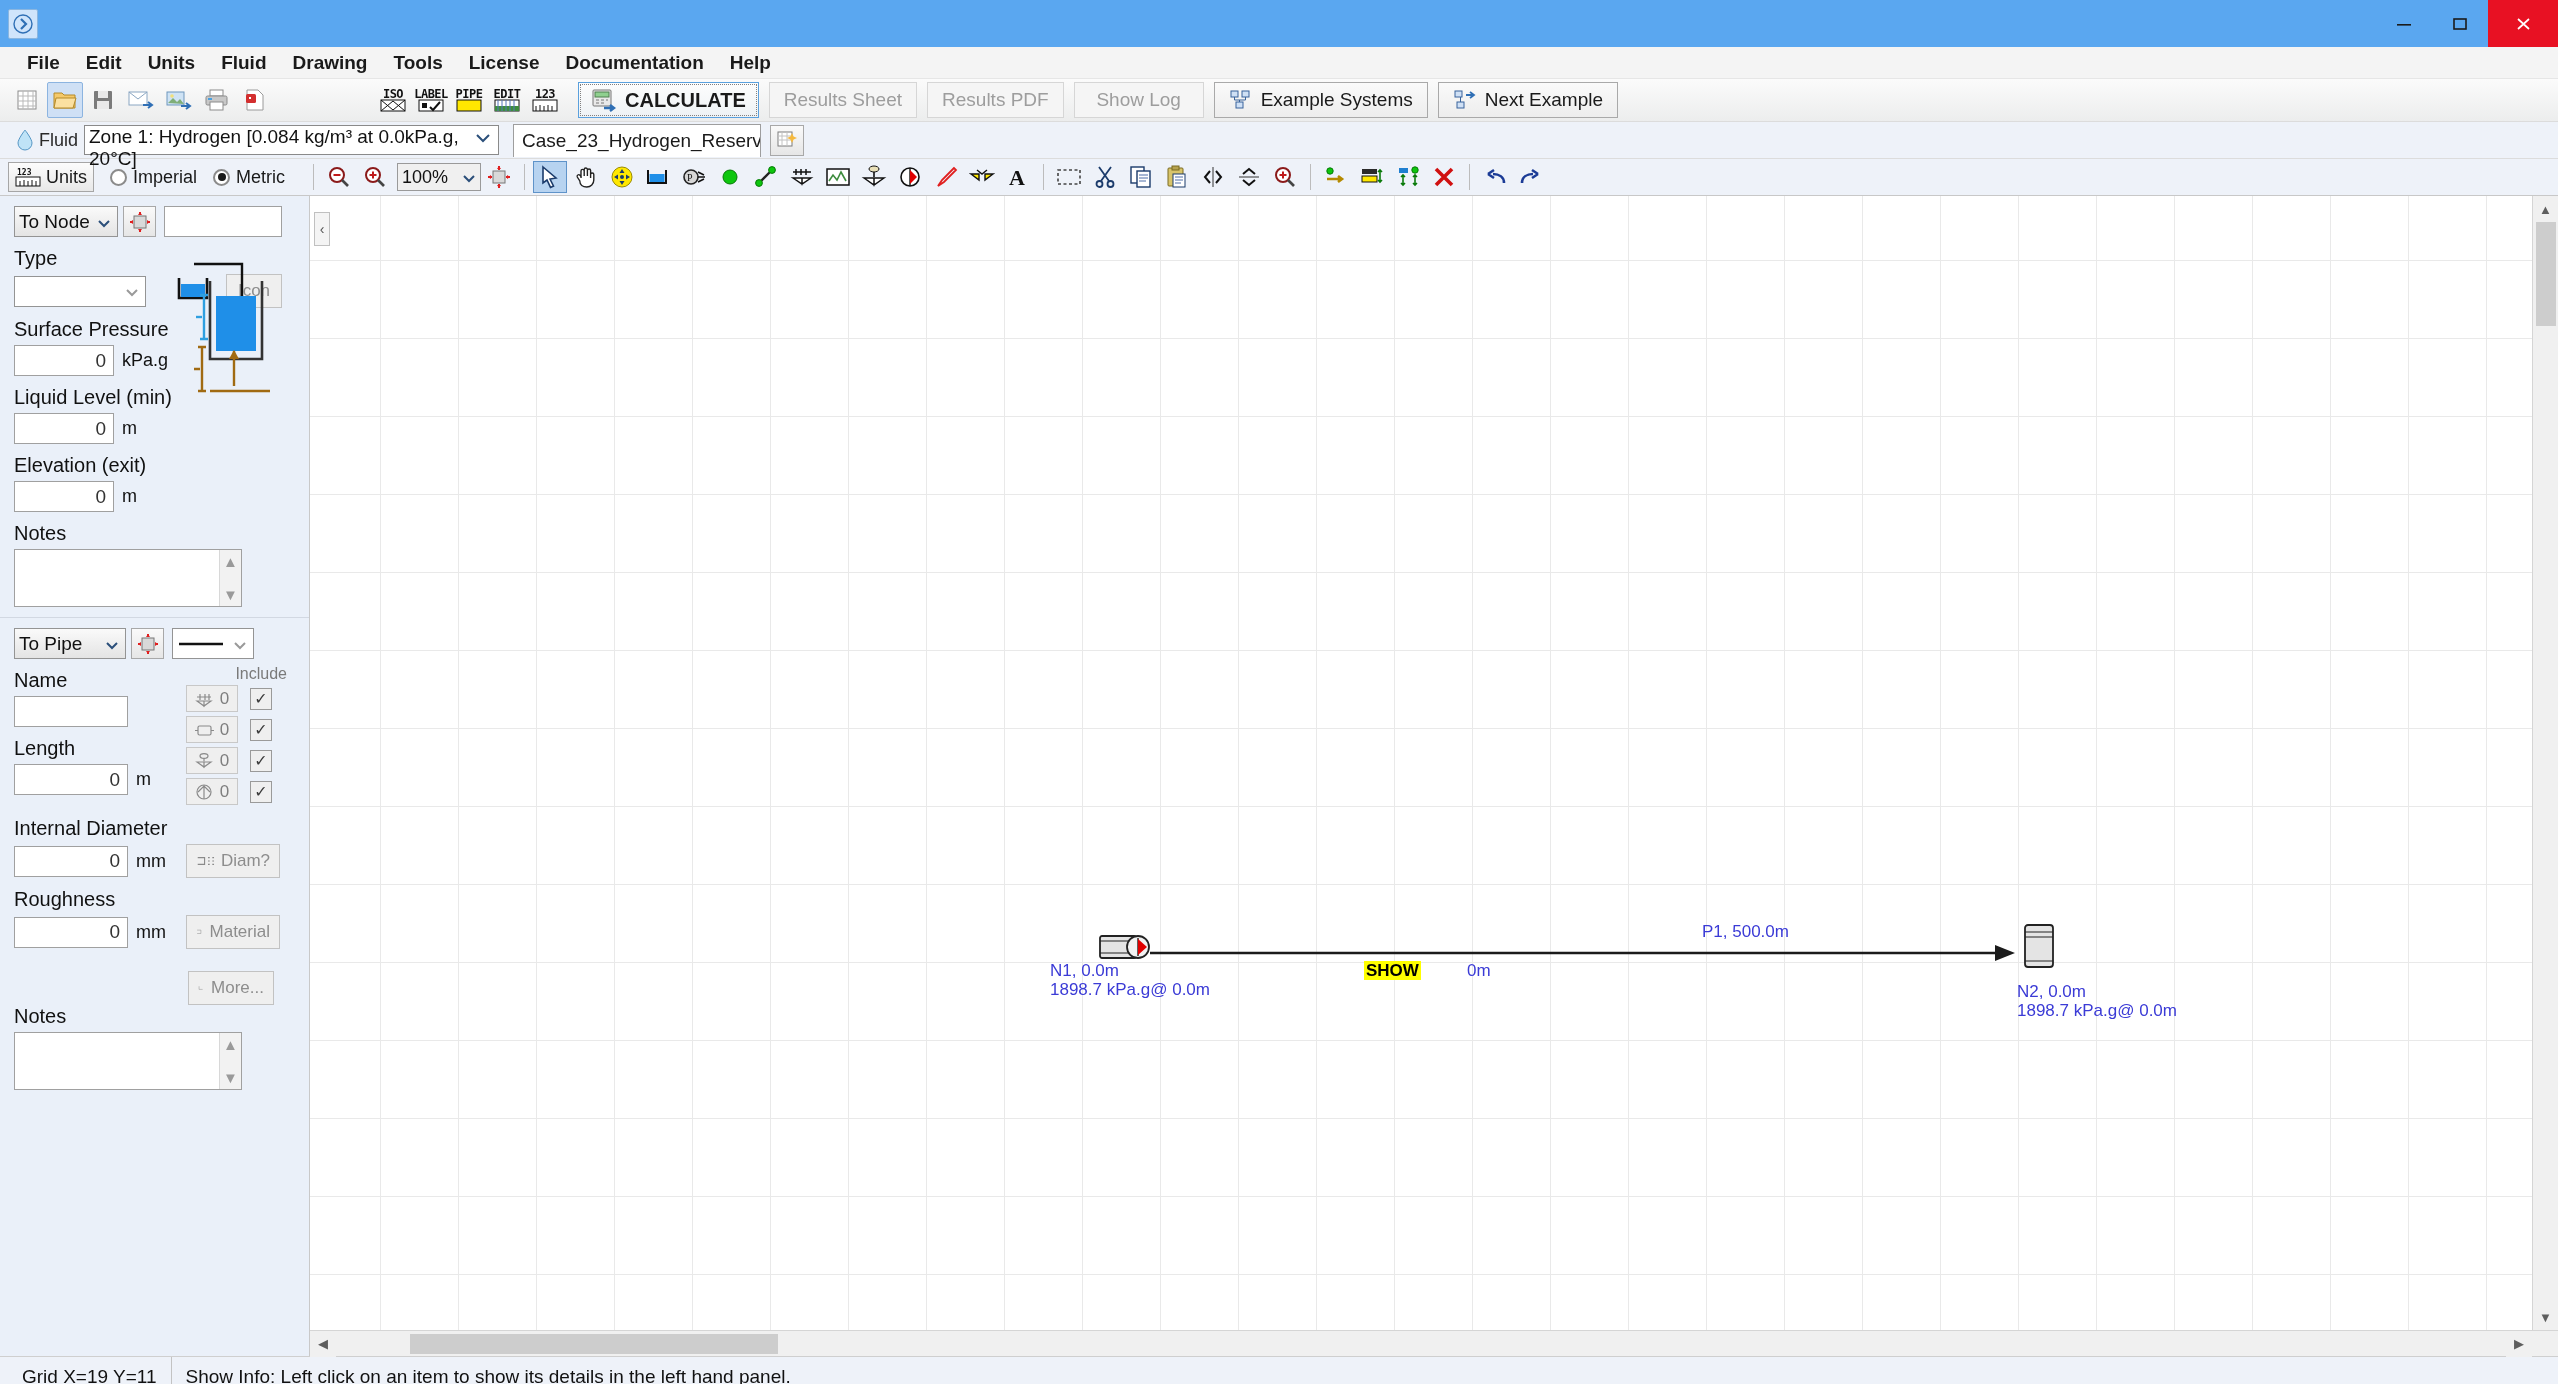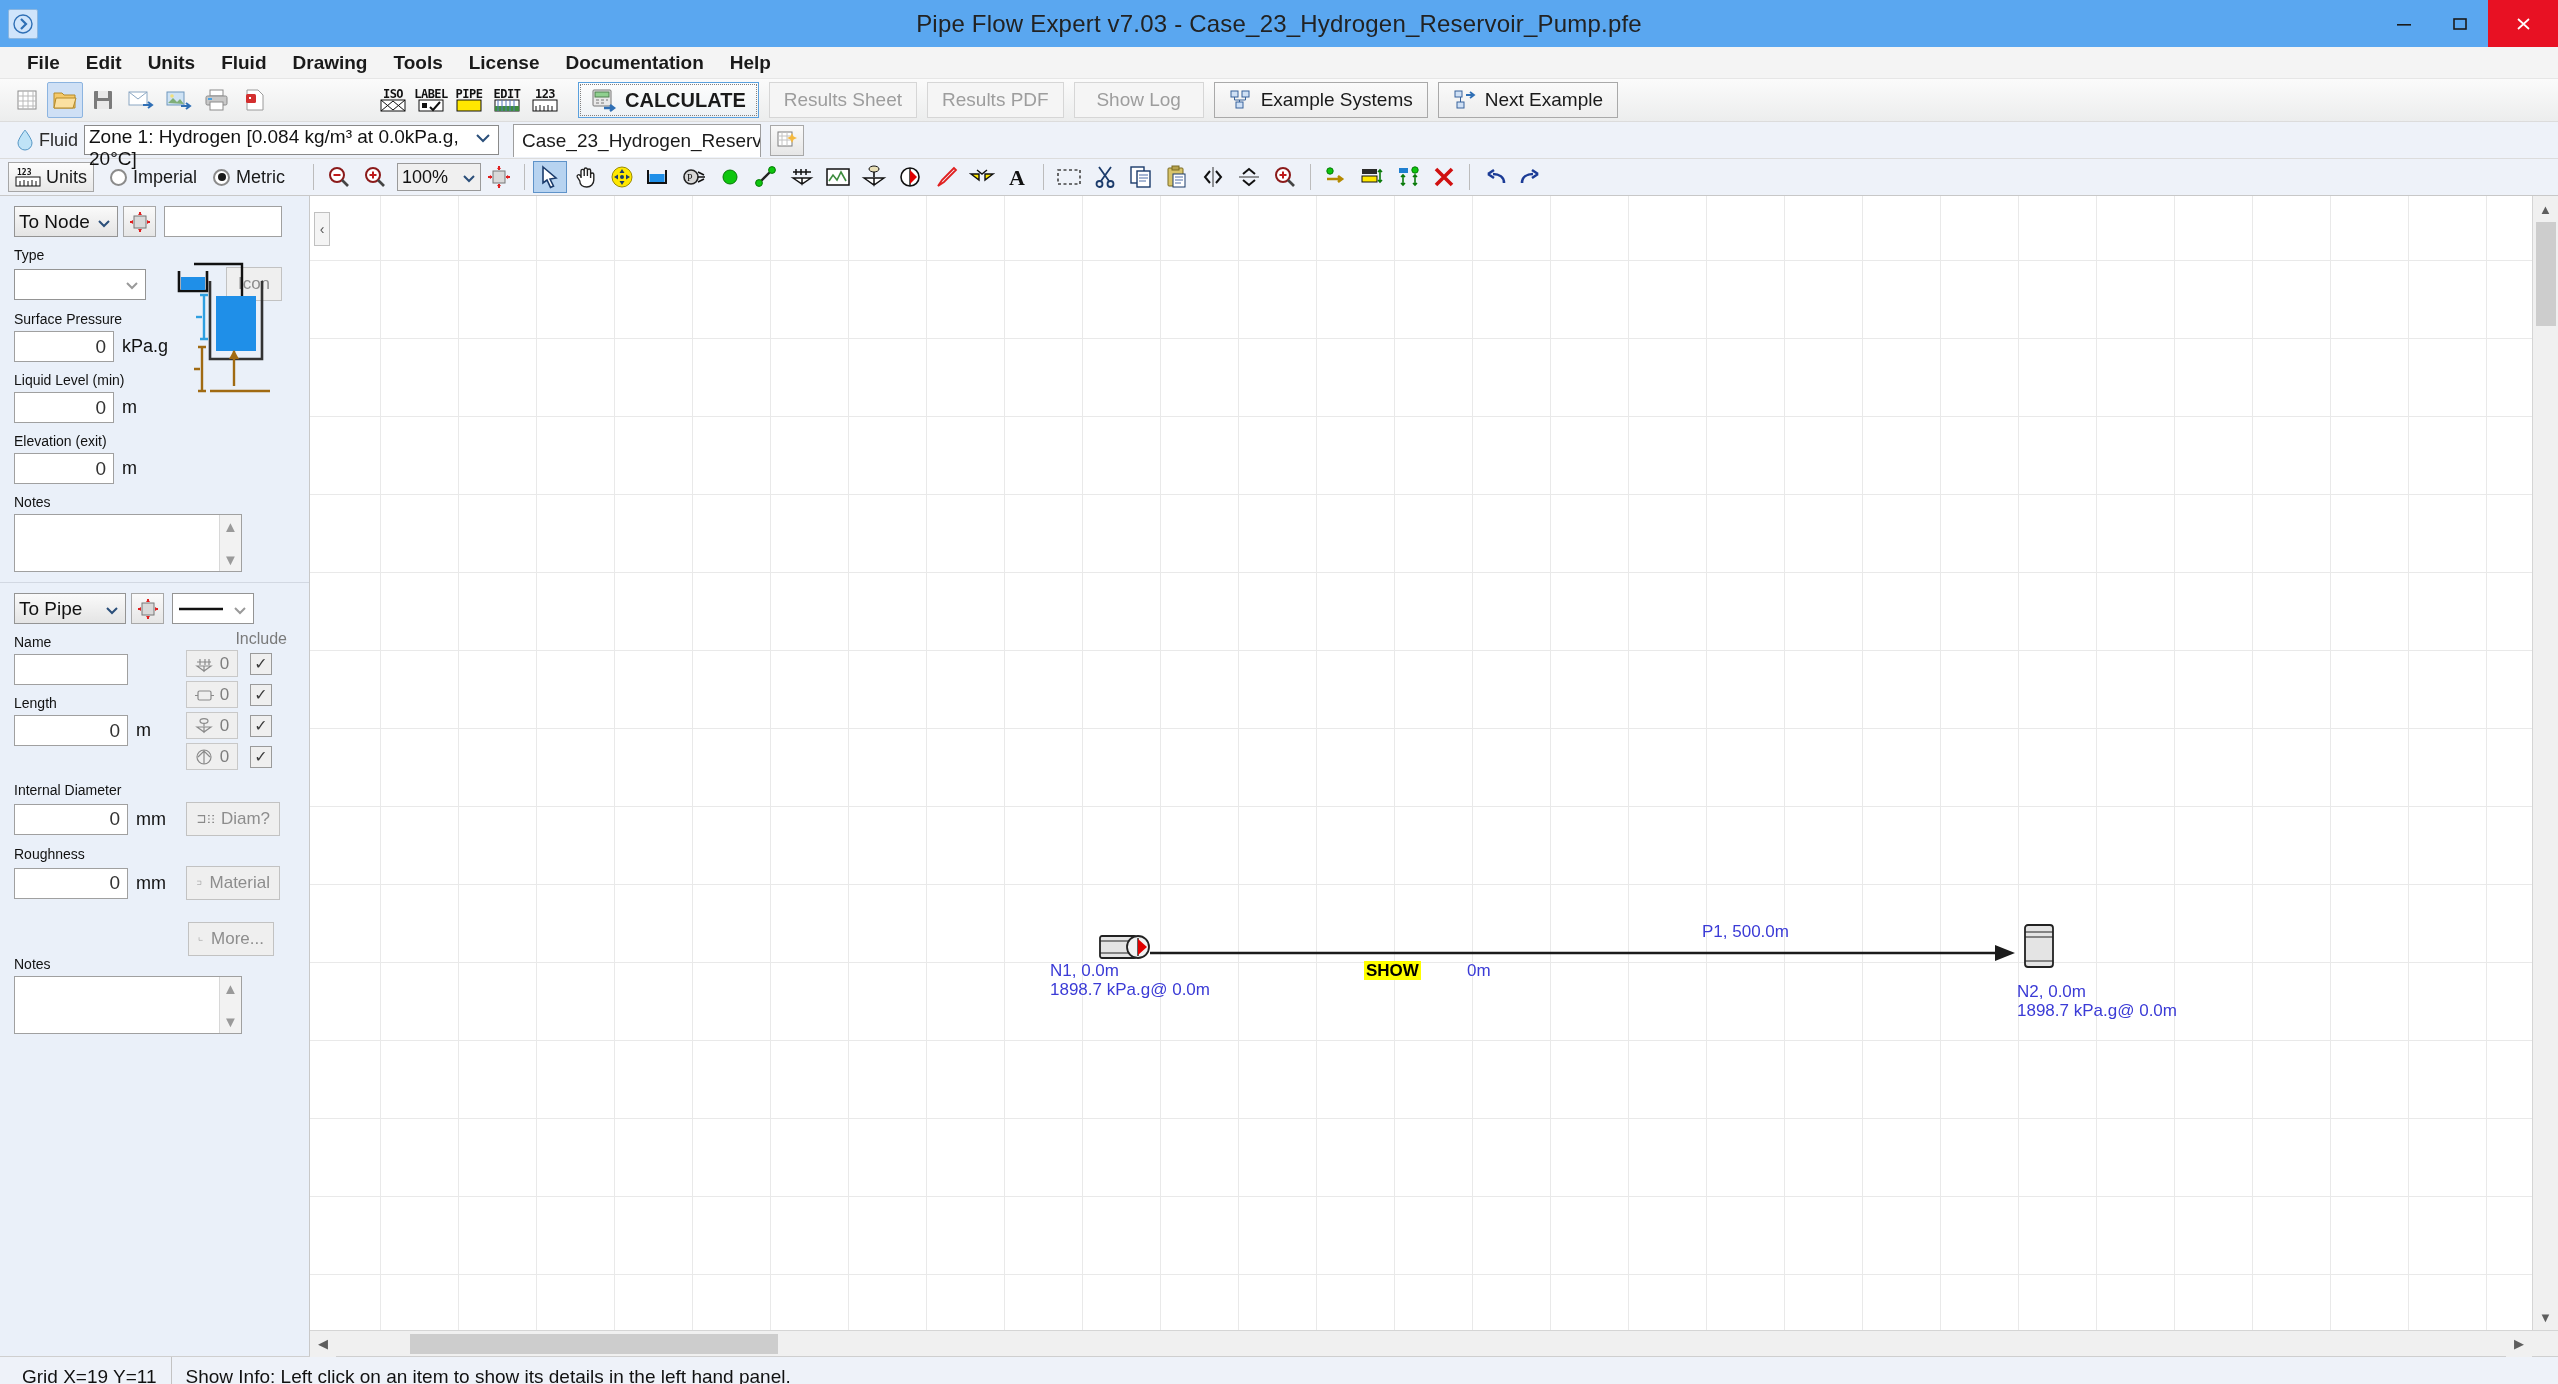--- a/index.html
+++ b/index.html
@@ -136,21 +136,21 @@
   
   .main { display:flex; height:1160px; }
 
   .sidebar {
     width:310px; background:#eaf0f9; border-right:1px solid #c9c9c9;
     position:relative; padding:10px 0 0 0; flex:0 0 310px;
   }
   .panel-sep { height:1px; background:#d2d8e2; margin:10px 0 10px 0; }
 
   .row { display:flex; align-items:center; padding:0 8px; }
-  .lbl { font-size:14px; color:#111; margin:10px 0 4px 14px; }
+  .lbl { font-size:20px; color:#111; margin:10px 0 4px 14px; }
   .combo {
     height:31px; background:linear-gradient(#fafafa,#e4e4e4); border:1px solid #949494;
     display:flex; align-items:center; padding:0 4px; font-size:19px; color:#111;
     position:relative;
   }
   .combo.white { background:#fff; }
   .combo .cv { position:absolute; right:7px; }
   .tgt-btn {
     width:33px; height:31px; margin-left:5px; border:1px solid #a8a8a8;
     background:linear-gradient(#fafafa,#e6e6e6);
@@ -242,21 +242,20 @@
 </head>
 <body>
 
 <div class="titlebar">
   <div class="app-icon">
     <svg width="20" height="20" viewBox="0 0 20 20">
         <circle cx="10" cy="10" r="9" fill="none" stroke="#2f6fb5" stroke-width="1.4"></circle>
         <path d="M8 5 L13 10 L8 15" fill="none" stroke="#2f6fb5" stroke-width="2.2"></path>
       </svg>
   </div>
-  <div class="title-text">Pipe Flow Expert v7.03 - Case_23_Hydrogen_Reservoir_Pump.pfe</div>
   <div class="win-btns">
     <div class="win-btn">
       <svg width="22" height="12" viewBox="0 0 22 12">
           <rect x="4" y="6" width="14" height="1.6" fill="#1b1b1b"></rect>
         </svg>
     </div>
     <div class="win-btn">
       <svg width="22" height="16" viewBox="0 0 22 16">
           <rect x="5" y="3" width="12" height="10" fill="none" stroke="#1b1b1b" stroke-width="1.6"></rect>
         </svg>

